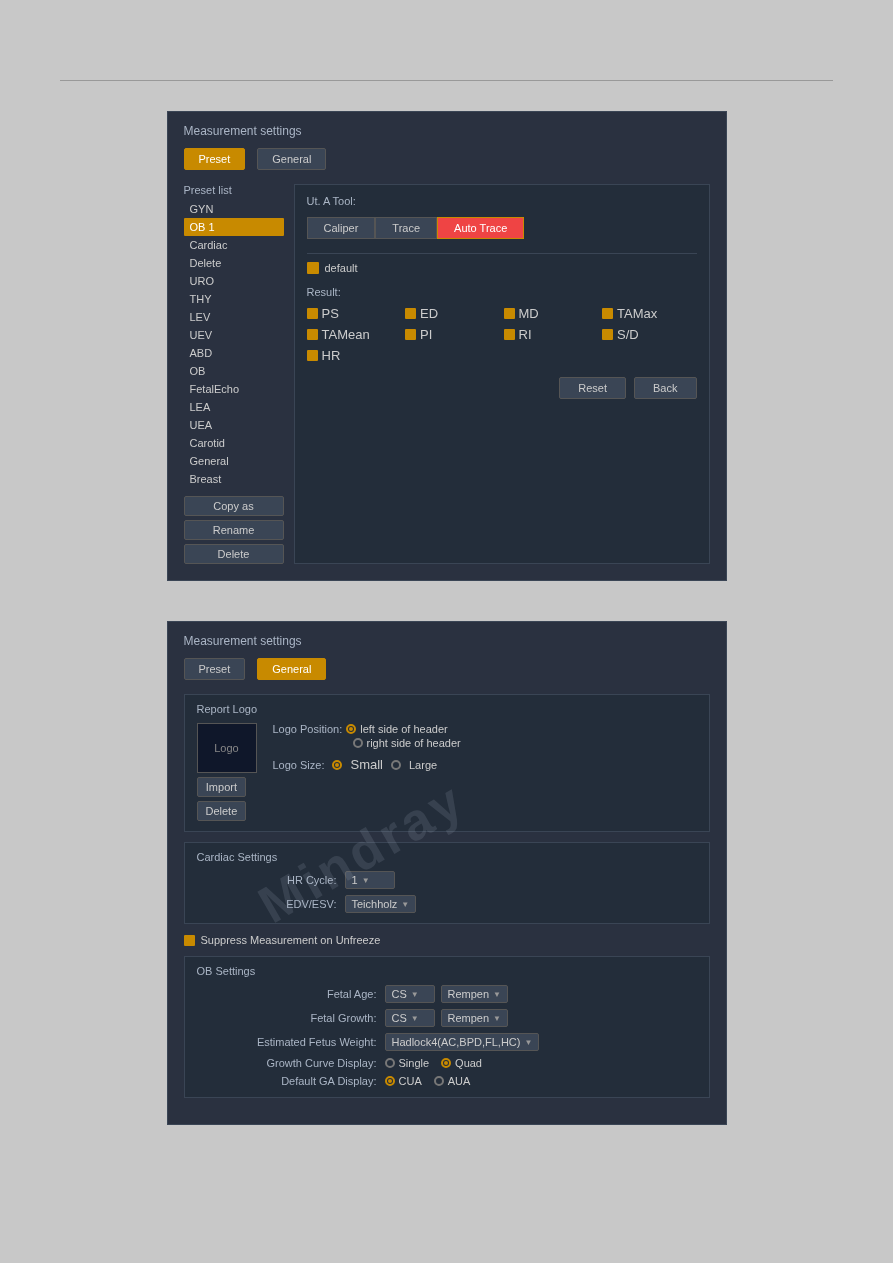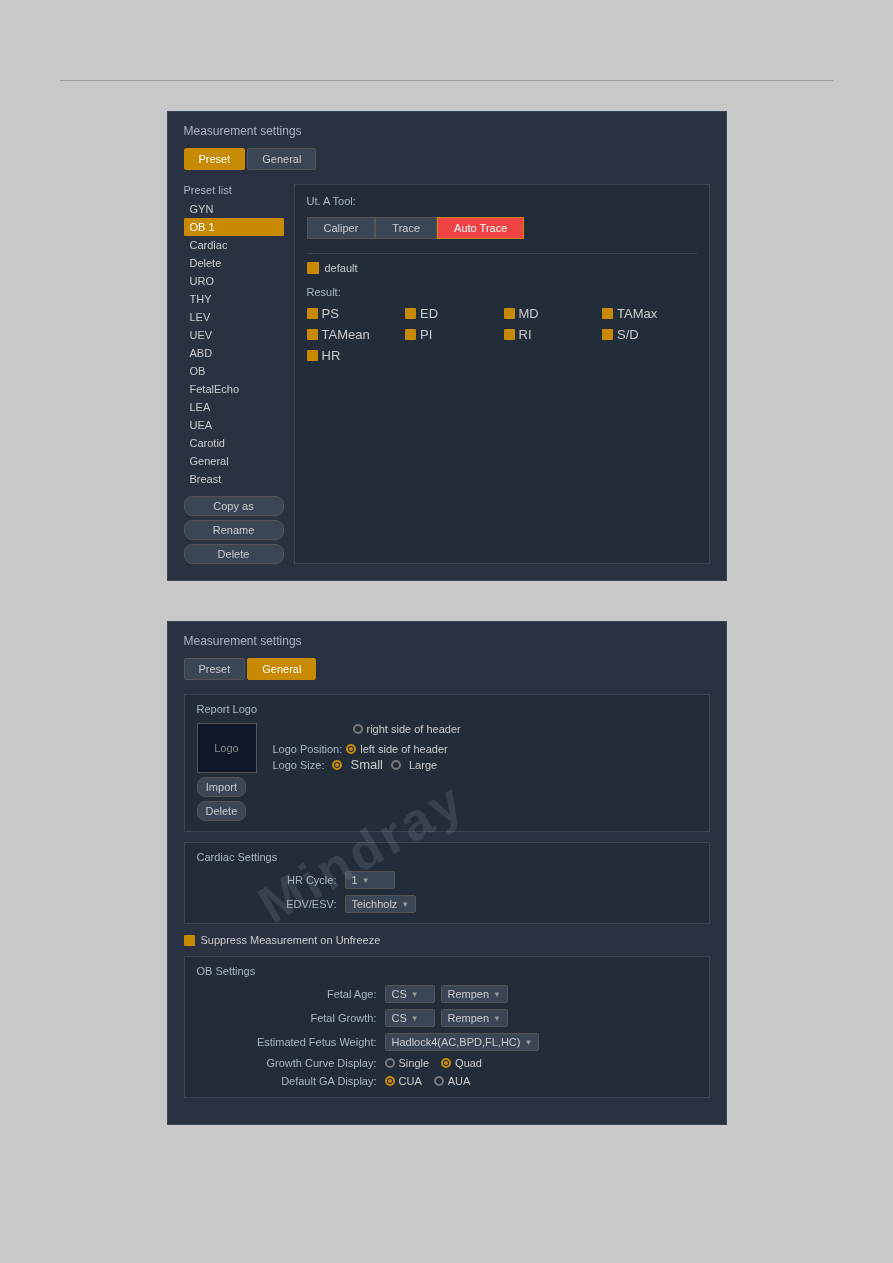--- a/index.html
+++ b/index.html
@@ -35,21 +35,21 @@
     }
 
     .panel-title {
       color: #aab5c5;
       font-size: 12px;
       margin-bottom: 10px;
     }
 
     .tab-bar {
       display: flex;
-      gap: 2px;
+      gap: 12px;
       margin-bottom: 14px;
     }
 
     .tab-btn {
       padding: 4px 14px;
       border: 1px solid #555;
       background: #3a4555;
       color: #ccc;
       font-size: 11px;
       cursor: pointer;
@@ -103,21 +103,21 @@
       margin-top: 8px;
     }
 
     .action-btn {
       padding: 3px 8px;
       border: 1px solid #555;
       background: #3a4555;
       color: #ccc;
       font-size: 11px;
       cursor: pointer;
-      border-radius: 8px;
+      border-radius: 2px;
     }
 
     .right-panel {
       flex: 1;
       border: 1px solid #3a4555;
       padding: 10px 12px;
       background: #232d3a;
     }
 
     .ut-tool-label {
@@ -457,20 +457,24 @@
           </div>
           <div class="result-item">
             <span class="result-checkbox"></span>
             <span>S/D</span>
           </div>
           <div class="result-item">
             <span class="result-checkbox"></span>
             <span>HR</span>
           </div>
         </div>
+        <div class="bottom-btns">
+          <button class="bottom-btn">Reset</button>
+          <button class="bottom-btn">Back</button>
+        </div>
       </div>
     </div>
   </div>
 
   <div class="panel relative-wrap">
     <div class="panel-title">Measurement settings</div>
     <div class="tab-bar">
       <button class="tab-btn">Preset</button>
       <button class="tab-btn active">General</button>
     </div>
@@ -479,28 +483,28 @@
       <div class="section-title">Report Logo</div>
       <div class="logo-row">
         <div style="display:flex;flex-direction:column;align-items:flex-start;gap:4px;">
           <div class="logo-placeholder">Logo</div>
           <div class="logo-buttons">
             <button class="action-btn">Import</button>
             <button class="action-btn">Delete</button>
           </div>
         </div>
         <div class="logo-position-col">
-          <div style="display:flex;align-items:center;gap:4px;margin-bottom:8px;padding-left:80px;">
-            <span class="radio-dot empty"></span>
-            <span style="color:#ccc;font-size:11px;">right side of header</span>
-          </div>
           <div style="display:flex;align-items:center;gap:4px;margin-bottom:2px;">
             <span class="field-label">Logo Position:</span>
             <span class="radio-dot filled"></span>
             <span style="color:#ccc;font-size:11px;">left side of header</span>
+          </div>
+          <div style="display:flex;align-items:center;gap:4px;margin-bottom:8px;padding-left:80px;">
+            <span class="radio-dot empty"></span>
+            <span style="color:#ccc;font-size:11px;">right side of header</span>
           </div>
           <div class="size-row">
             <span class="field-label">Logo Size:</span>
             <span class="radio-dot filled"></span>
             <span style="color:#ccc;font-size:13px;">Small</span>
             <span class="radio-dot empty"></span>
             <span style="color:#ccc;font-size:11px;">Large</span>
           </div>
         </div>
       </div>

